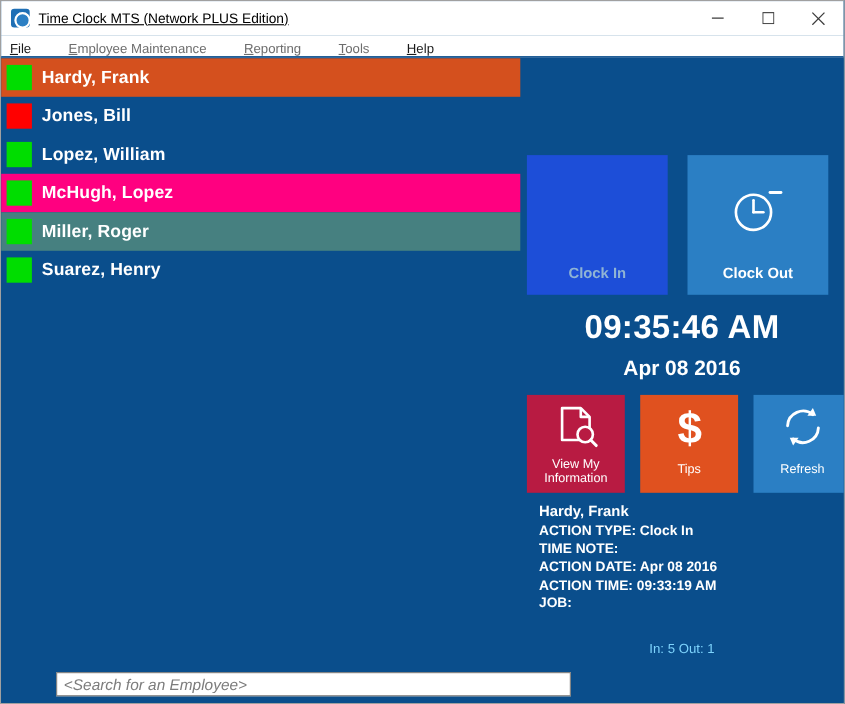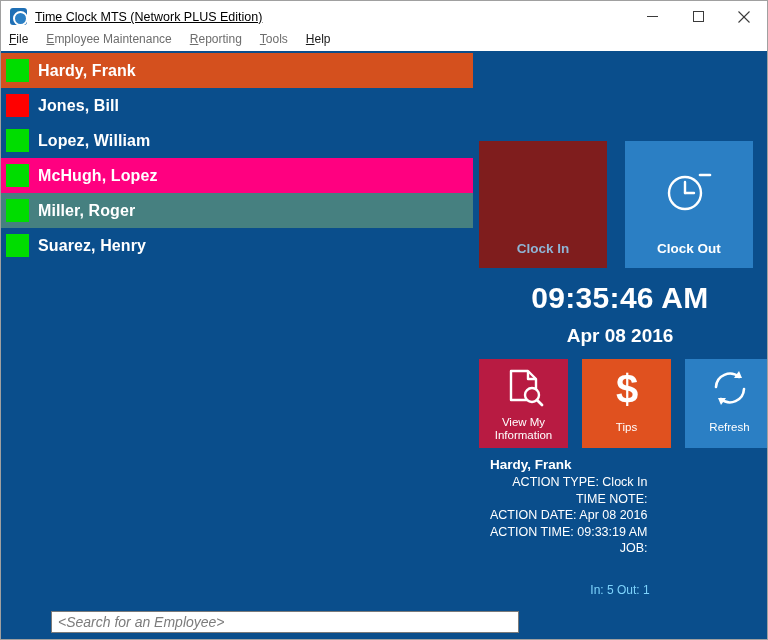--- a/index.html
+++ b/index.html
@@ -49,23 +49,24 @@
   .win-btn {
     width: 46px; height: 31px;
     display: flex; align-items: center; justify-content: center;
     color: #3b3b3b;
   }
   .win-btn svg { display: block; }
 
   
   .menubar {
     height: 20px; background: #ffffff;
-    display: flex; align-items: flex-start;
+    display: flex; align-items: flex-end;
     padding-left: 8px;
     border-bottom: 1px solid #0a4e8c;
+    gap: 16px;
   }
   .menu-item {
     font-size: 12px; color: #6d6d6d;
     margin-right: 18px; white-space: nowrap;
   }
   .menu-item.enabled { color: #1a1a1a; }
   .menu-item .ac { text-decoration: underline; }
 
   
   .body-area {
@@ -102,21 +103,21 @@
 
   .tile-row-top {
     position: absolute; left: 6px; top: 88px;
     display: flex; gap: 18px;
   }
   .big-tile {
     width: 128px; height: 127px;
     background: #2b7fc4;
     position: relative;
   }
-  .big-tile.disabled { background: #7f1d1d; padding-left: 38px; }
+  .big-tile.disabled { background: #1d4ed8; padding-left: 38px; }
   .big-tile .tile-icon {
     position: absolute; left: 0; right: 0; top: 28px;
     display: flex; justify-content: center;
   }
   .big-tile .tile-label {
     position: absolute; left: 0; right: 0; bottom: 12px;
     text-align: center;
     font-size: 13.5px; font-weight: bold;
     color: #ffffff;
   }
@@ -158,24 +159,23 @@
 
   .status-block {
     position: absolute; left: 17px; top: 404px;
     color: #ffffff;
   }
   .status-block .st-name {
     font-size: 13.5px; font-weight: bold;
     margin-bottom: 2px;
   }
   .status-block .st-line {
-    font-size: 12.5px; font-weight: normal;
+    font-size: 12.5px; font-weight: bold;
     line-height: 16.5px;
     white-space: nowrap;
-    text-align: right;
   }
 
   .inout {
     position: absolute; left: 0; right: 0; top: 530px;
     text-align: center;
     font-size: 12px; color: #7dd3fc;
   }
 
   
   .search-wrap {

